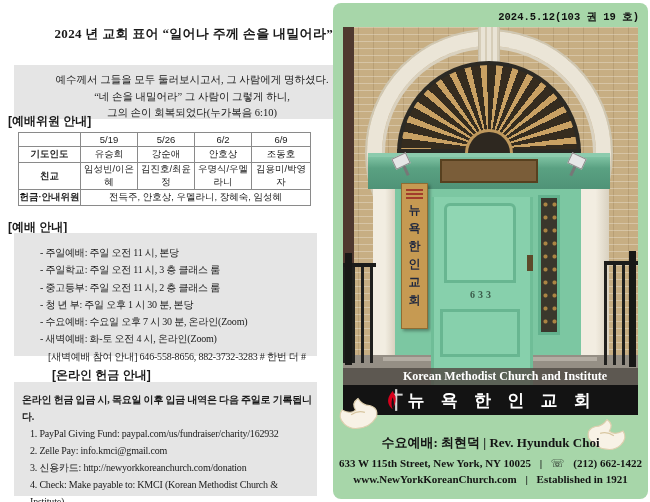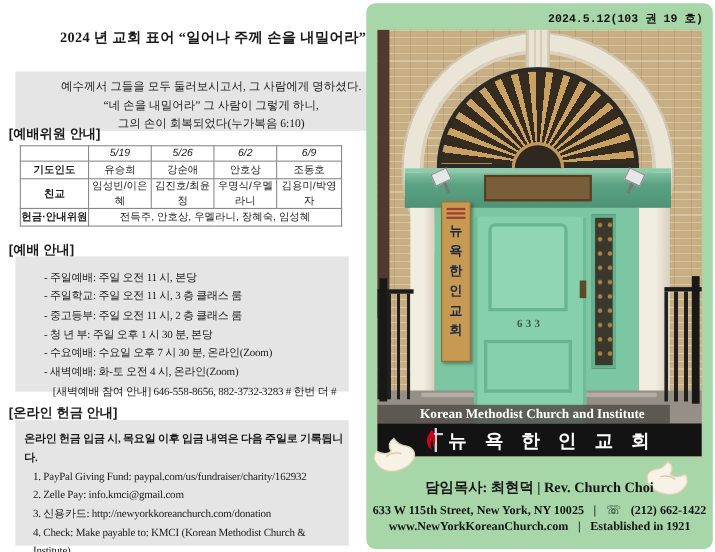--- a/index.html
+++ b/index.html
@@ -8,28 +8,28 @@
           font-family:"Liberation Serif","DejaVu Serif",serif; color:#1a1a1a; overflow:hidden; }
 
   
   .title { position:absolute; left:0; top:25px; width:333px; text-align:right;
            font-size:13px; font-weight:bold; letter-spacing:0.3px; }
   .graybox { position:absolute; background:#e5e5e5; }
   .verse-box { left:14px; top:49px; width:356px; height:54px; padding-top:7px;
                text-align:center; font-size:10.5px; line-height:16.5px;margin-top:16px; }
   .sec-head { position:absolute; left:8px; font-size:12px; font-weight:bold;
               font-family:"Liberation Sans","DejaVu Sans",sans-serif;text-align:right; }
-  .h1 { top:113px; } .h2 { top:219px; } .h3 { top:367px; }
+  .h1 { top:113px; } .h2 { top:219px; } .h3 { top:367px;margin-left:44px; }
 
   table.committee { position:absolute; left:18px; top:132px; width:292px;
                     border-collapse:collapse; table-layout:fixed;
                     font-size:9.5px; text-align:center;
                     font-family:"Liberation Sans","DejaVu Sans",sans-serif; }
   table.committee th, table.committee td { border:1px solid #8a8a8a; padding:0; height:16px; }
-  table.committee tr.hdr th { height:14px; font-weight:normal;font-style:italic; }
+  table.committee tr.hdr th { height:14px; font-weight:normal; }
   table.committee th.rowlab { font-weight:bold; }
 
   .worship-box { left:14px; top:233px; width:303px; height:123px; padding:11px 4px 0 26px;
                  font-size:10px; line-height:17.3px; letter-spacing:-0.2px; }
   .worship-box .note { padding-left:8px; }
 
   .giving-box { left:14px; top:382px; width:303px; height:114px; padding:9px 4px 0 8px;
                 font-size:10px; line-height:17px; letter-spacing:-0.2px; }
   .giving-box .intro { font-weight:bold; }
   .giving-box .g-item { padding-left:8px; }
@@ -93,21 +93,21 @@
                     background:#90d6b3; border-radius:6px 6px 0 0; }
   .door-number { left:88px; top:262px; width:102px; text-align:center; font-size:10px;
                  letter-spacing:3px; color:#3a5a49; font-weight:bold; }
   .door-bottom-panel { left:97px; top:282px; width:80px; height:48px; border:3px solid #68b691; }
   .door-hw { left:184px; top:228px; width:6px; height:16px; background:#5d4a2a; }
   .sidelight { left:195px; top:168px; width:22px; height:140px; background-color:#3a372c;
                border:3px solid #63b28e;
                background-image:radial-gradient(circle at 50% 50%, #ab8443 1.5px, rgba(0,0,0,0) 2.5px);
                background-size:9px 13px; }
 
-  .band-en { left:0; top:341px; width:266px; height:17px; background:rgba(84,79,72,0.85);
+  .band-en { left:0; top:341px; width:308px; height:17px; background:rgba(84,79,72,0.85);
              color:#fff; font-size:12px; font-weight:bold; text-align:center; line-height:17px;padding-left:16px; }
   .band-kr { left:0; top:358px; width:295px; height:30px; background:#131313; color:#fff;
              display:flex; align-items:center; justify-content:center;
              font-size:17px; font-weight:bold; letter-spacing:6px; }
   .band-kr svg { margin-right:3px; flex:none; }
 
   .dove { position:absolute; }
   .dove-l { left:2px; top:390px; width:46px; height:48px; }
   .dove-r { left:250px; top:412px; width:48px; height:46px; transform:scaleX(-1); }
 
@@ -250,21 +250,21 @@
 
     <svg class="dove dove-l" viewBox="0 0 40 40">
       <path d="M8 26 Q2 20 6 14 Q14 18 18 14 Q14 8 20 4 Q24 10 30 10 Q38 12 36 20 Q30 30 18 30 Q12 30 8 26 Z" fill="#f8f2e6" stroke="#decfae" stroke-width="1"></path>
       <path d="M14 18 Q20 14 26 16" fill="none" stroke="#d8c6a0" stroke-width="1"></path>
     </svg>
     <svg class="dove dove-r" viewBox="0 0 40 40">
       <path d="M8 26 Q2 20 6 14 Q14 18 18 14 Q14 8 20 4 Q24 10 30 10 Q38 12 36 20 Q30 30 18 30 Q12 30 8 26 Z" fill="#f8f2e6" stroke="#decfae" stroke-width="1"></path>
       <path d="M14 18 Q20 14 26 16" fill="none" stroke="#d8c6a0" stroke-width="1"></path>
     </svg>
 
-    <div class="footline pastor">담임목사: 최현덕 | Rev. Church Choi</div>
+    <div class="footline pastor">수요예배: 최현덕 | Rev. Hyunduk Choi</div>
     <div class="footline addr">
       <span>633 W 115th Street, New York, NY 10025</span>
       <span>|</span>
       <span class="phone-ico">☏</span>
       <span>(212) 662-1422</span>
     </div>
     <div class="footline web">
       <span>www.NewYorkKoreanChurch.com</span>
       <span>|</span>
       <span>Established in 1921</span>

